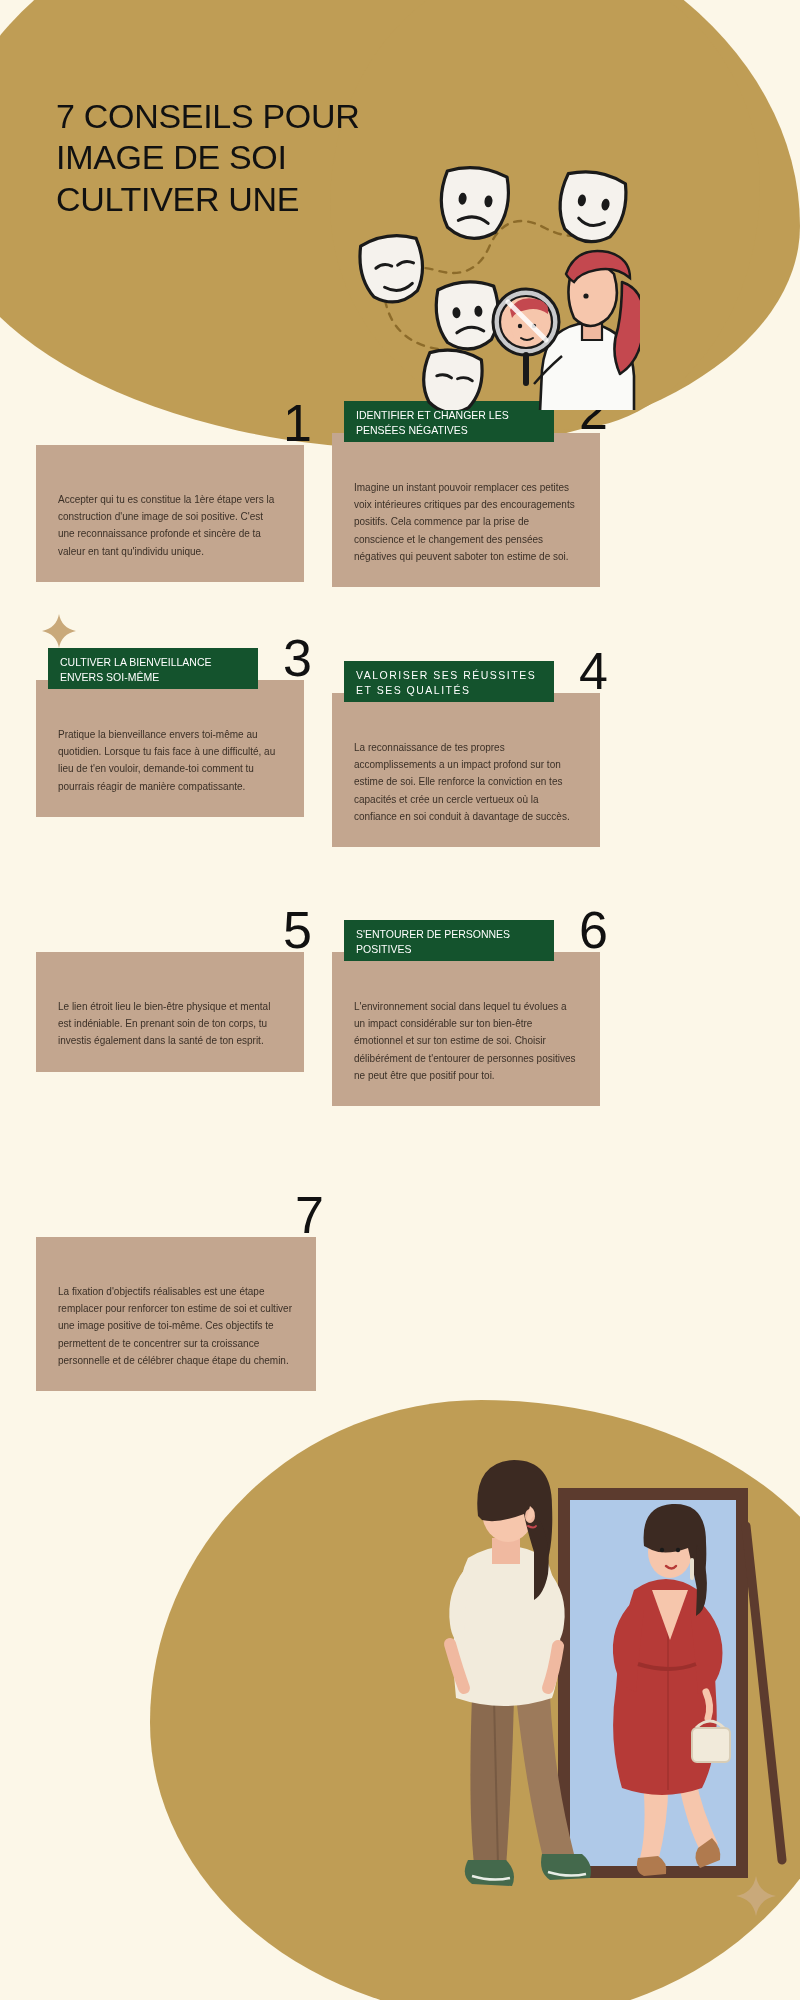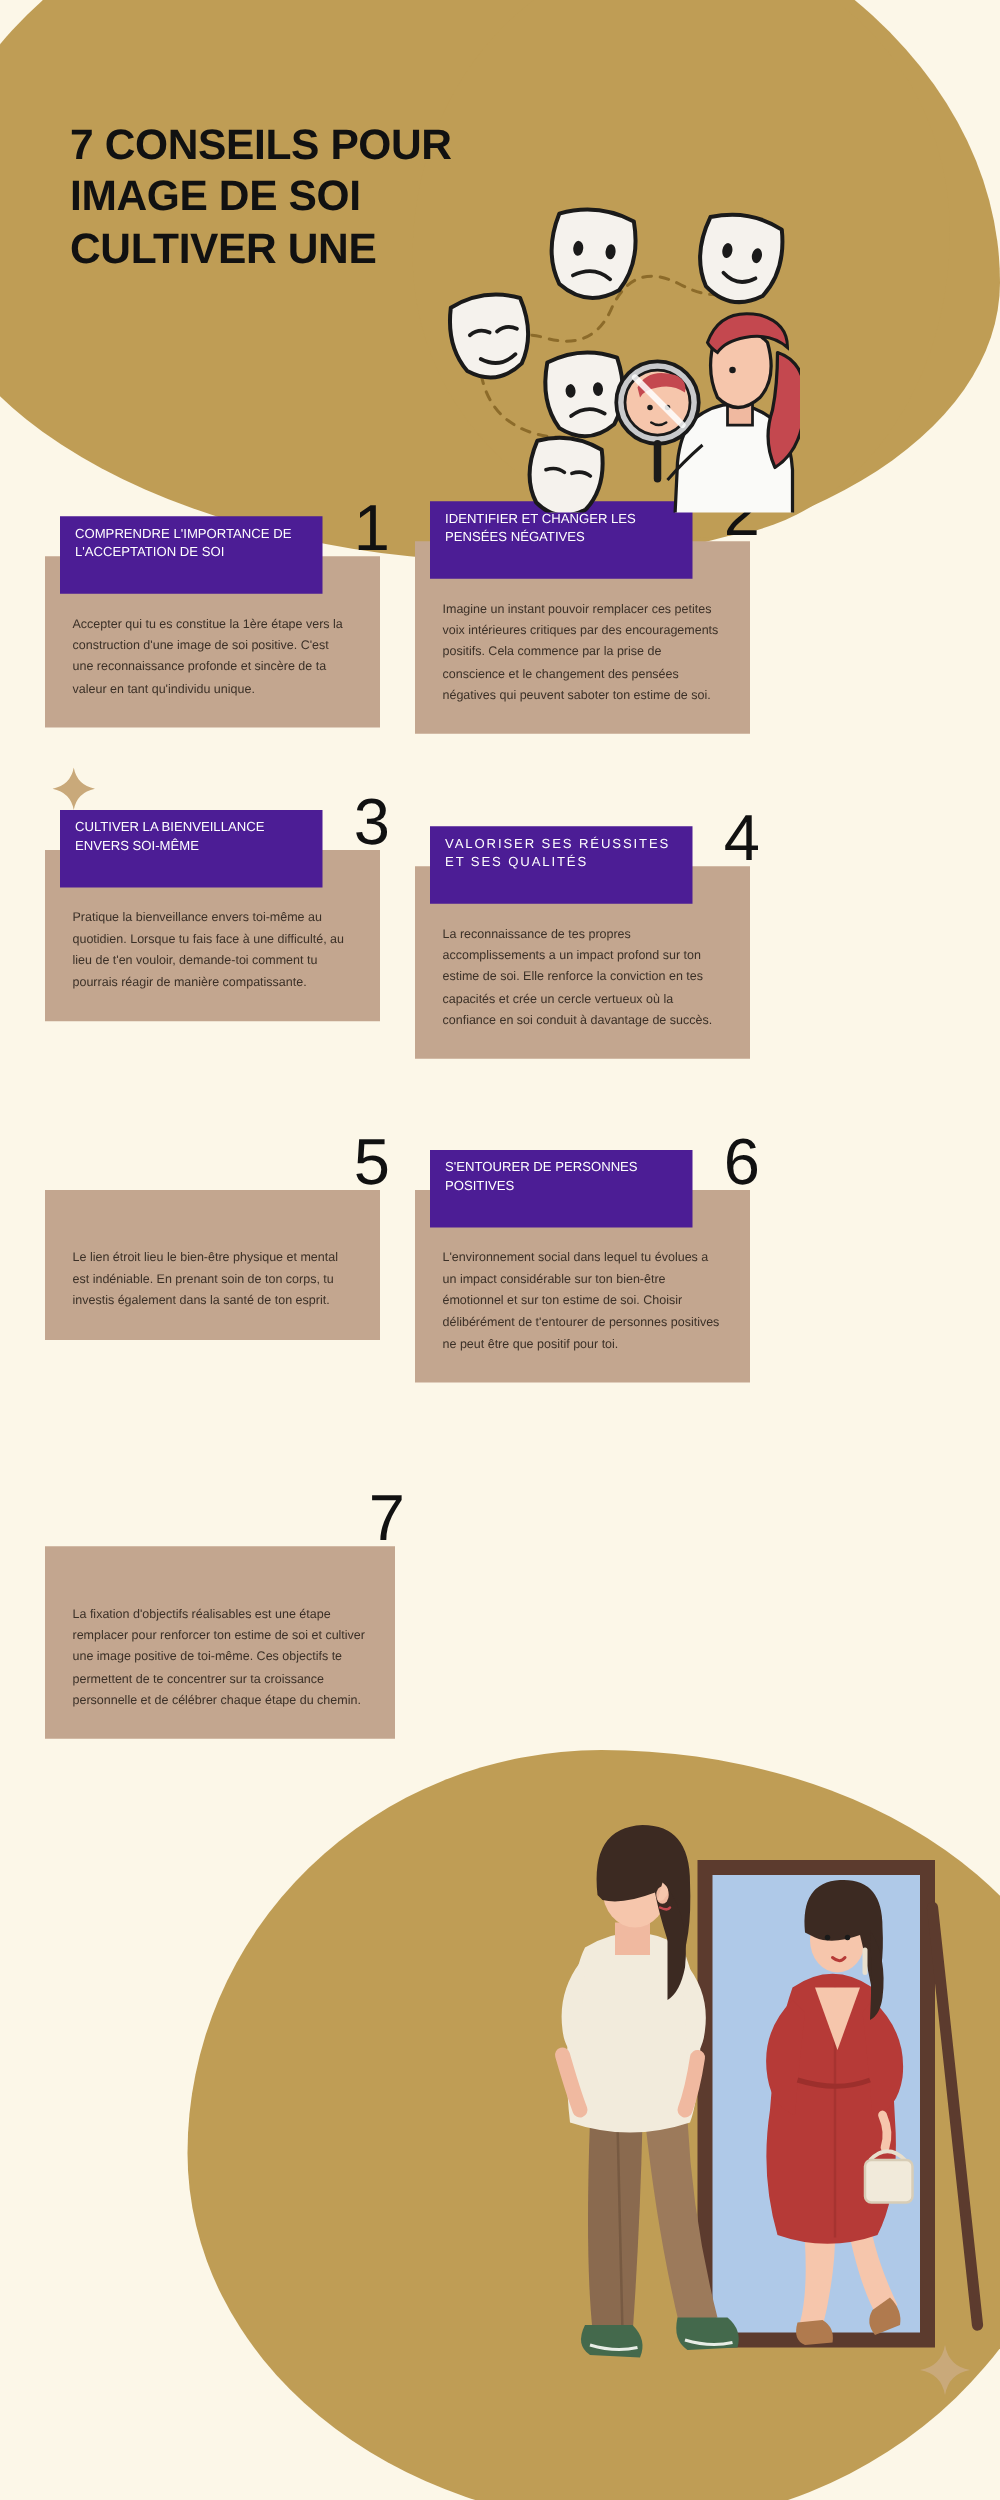--- a/index.html
+++ b/index.html
@@ -33,21 +33,21 @@
     background: #BF9D55;
     border-radius: 46% 54% 50% 50% / 52% 44% 56% 48%;
     z-index: 0;
   }
 
   
   .title {
     position: absolute; left: 56px; top: 96px;
     z-index: 5;
     font-size: 34px;
-    font-weight: bold;
+    font-weight: normal;
     line-height: 1.22;
     letter-spacing: -0.3px;
     color: #111111;
     text-transform: uppercase;
     width: 330px;
   }
 
   
   .hero-art { position: absolute; left: 340px; top: 150px; width: 300px; height: 260px; z-index: 6; }
 
@@ -63,27 +63,27 @@
 
   .card-panel {
     position: relative;
     background: #C3A68F;
     padding: 46px 22px 22px 22px;
     min-height: 120px;
   }
   .card-label {
     position: absolute;
     left: 12px; top: -32px;
-    background: #4c1d95;
+    background: #14532d;
     color: #FFFFFF;
     font-size: 10.5px;
     line-height: 1.45;
     font-weight: normal;
     text-transform: uppercase;
-    padding: 7px 12px 25px 12px;
+    padding: 7px 12px 4px 12px;
     max-width: 210px;
     z-index: 3;
   }
   .card-label.spaced { letter-spacing: 1.5px; }
   .card-num {
     position: absolute;
     right: -8px; top: -48px;
     font-size: 52px;
     line-height: 1;
     font-weight: 300;
@@ -197,21 +197,20 @@
       <path d="M17 0 Q19.5 14 34 17 Q19.5 20 17 34 Q14.5 20 0 17 Q14.5 14 17 0Z" fill="#C9A97A"></path>
     </svg>
   </div>
 
   <div class="cards">
 
     <div class="row" style="height:240px;">
       <div class="card left" style="top:30px;">
         <div class="card-num">1</div>
         <div class="card-panel">
-          <div class="card-label">COMPRENDRE L'IMPORTANCE DE L'ACCEPTATION DE SOI</div>
           <div class="card-body">Accepter qui tu es constitue la 1ère étape vers la construction d'une image de soi positive. C'est une reconnaissance profonde et sincère de ta valeur en tant qu'individu unique.</div>
         </div>
       </div>
       <div class="card right" style="top:18px;">
         <div class="card-num">2</div>
         <div class="card-panel">
           <div class="card-label">IDENTIFIER ET CHANGER LES PENSÉES NÉGATIVES</div>
           <div class="card-body">Imagine un instant pouvoir remplacer ces petites voix intérieures critiques par des encouragements positifs. Cela commence par la prise de conscience et le changement des pensées négatives qui peuvent saboter ton estime de soi.</div>
         </div>
       </div>

